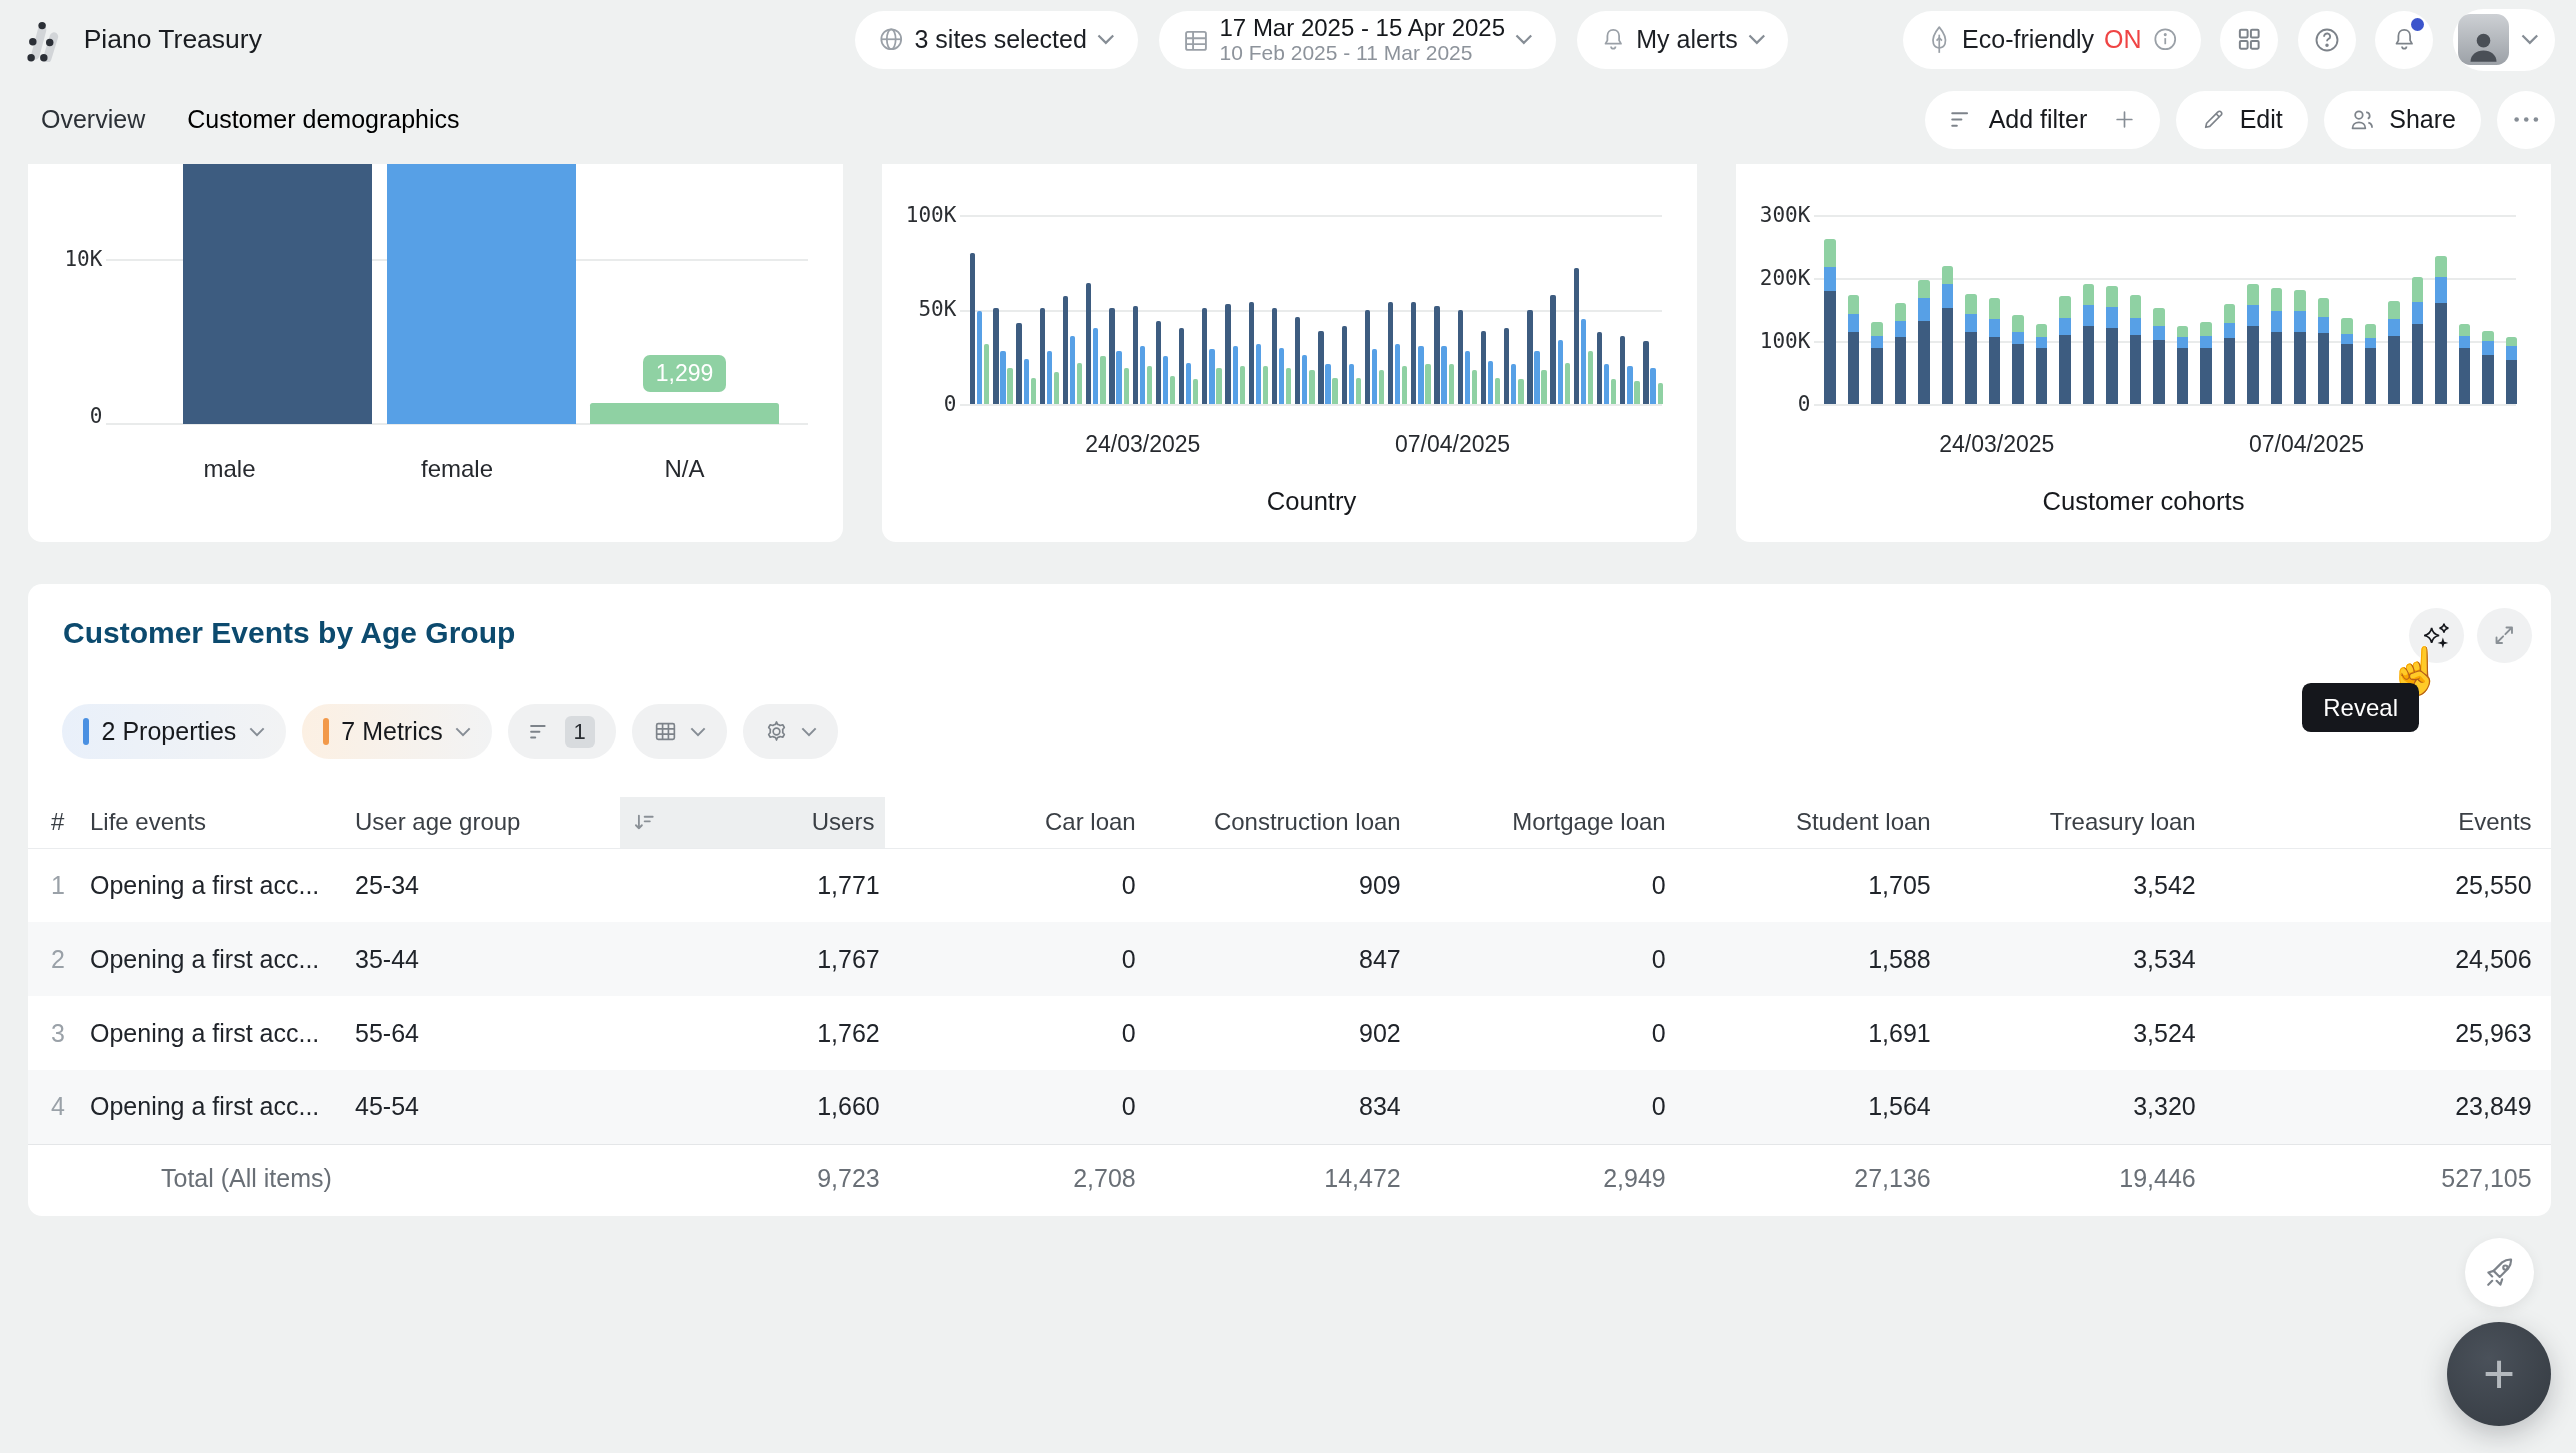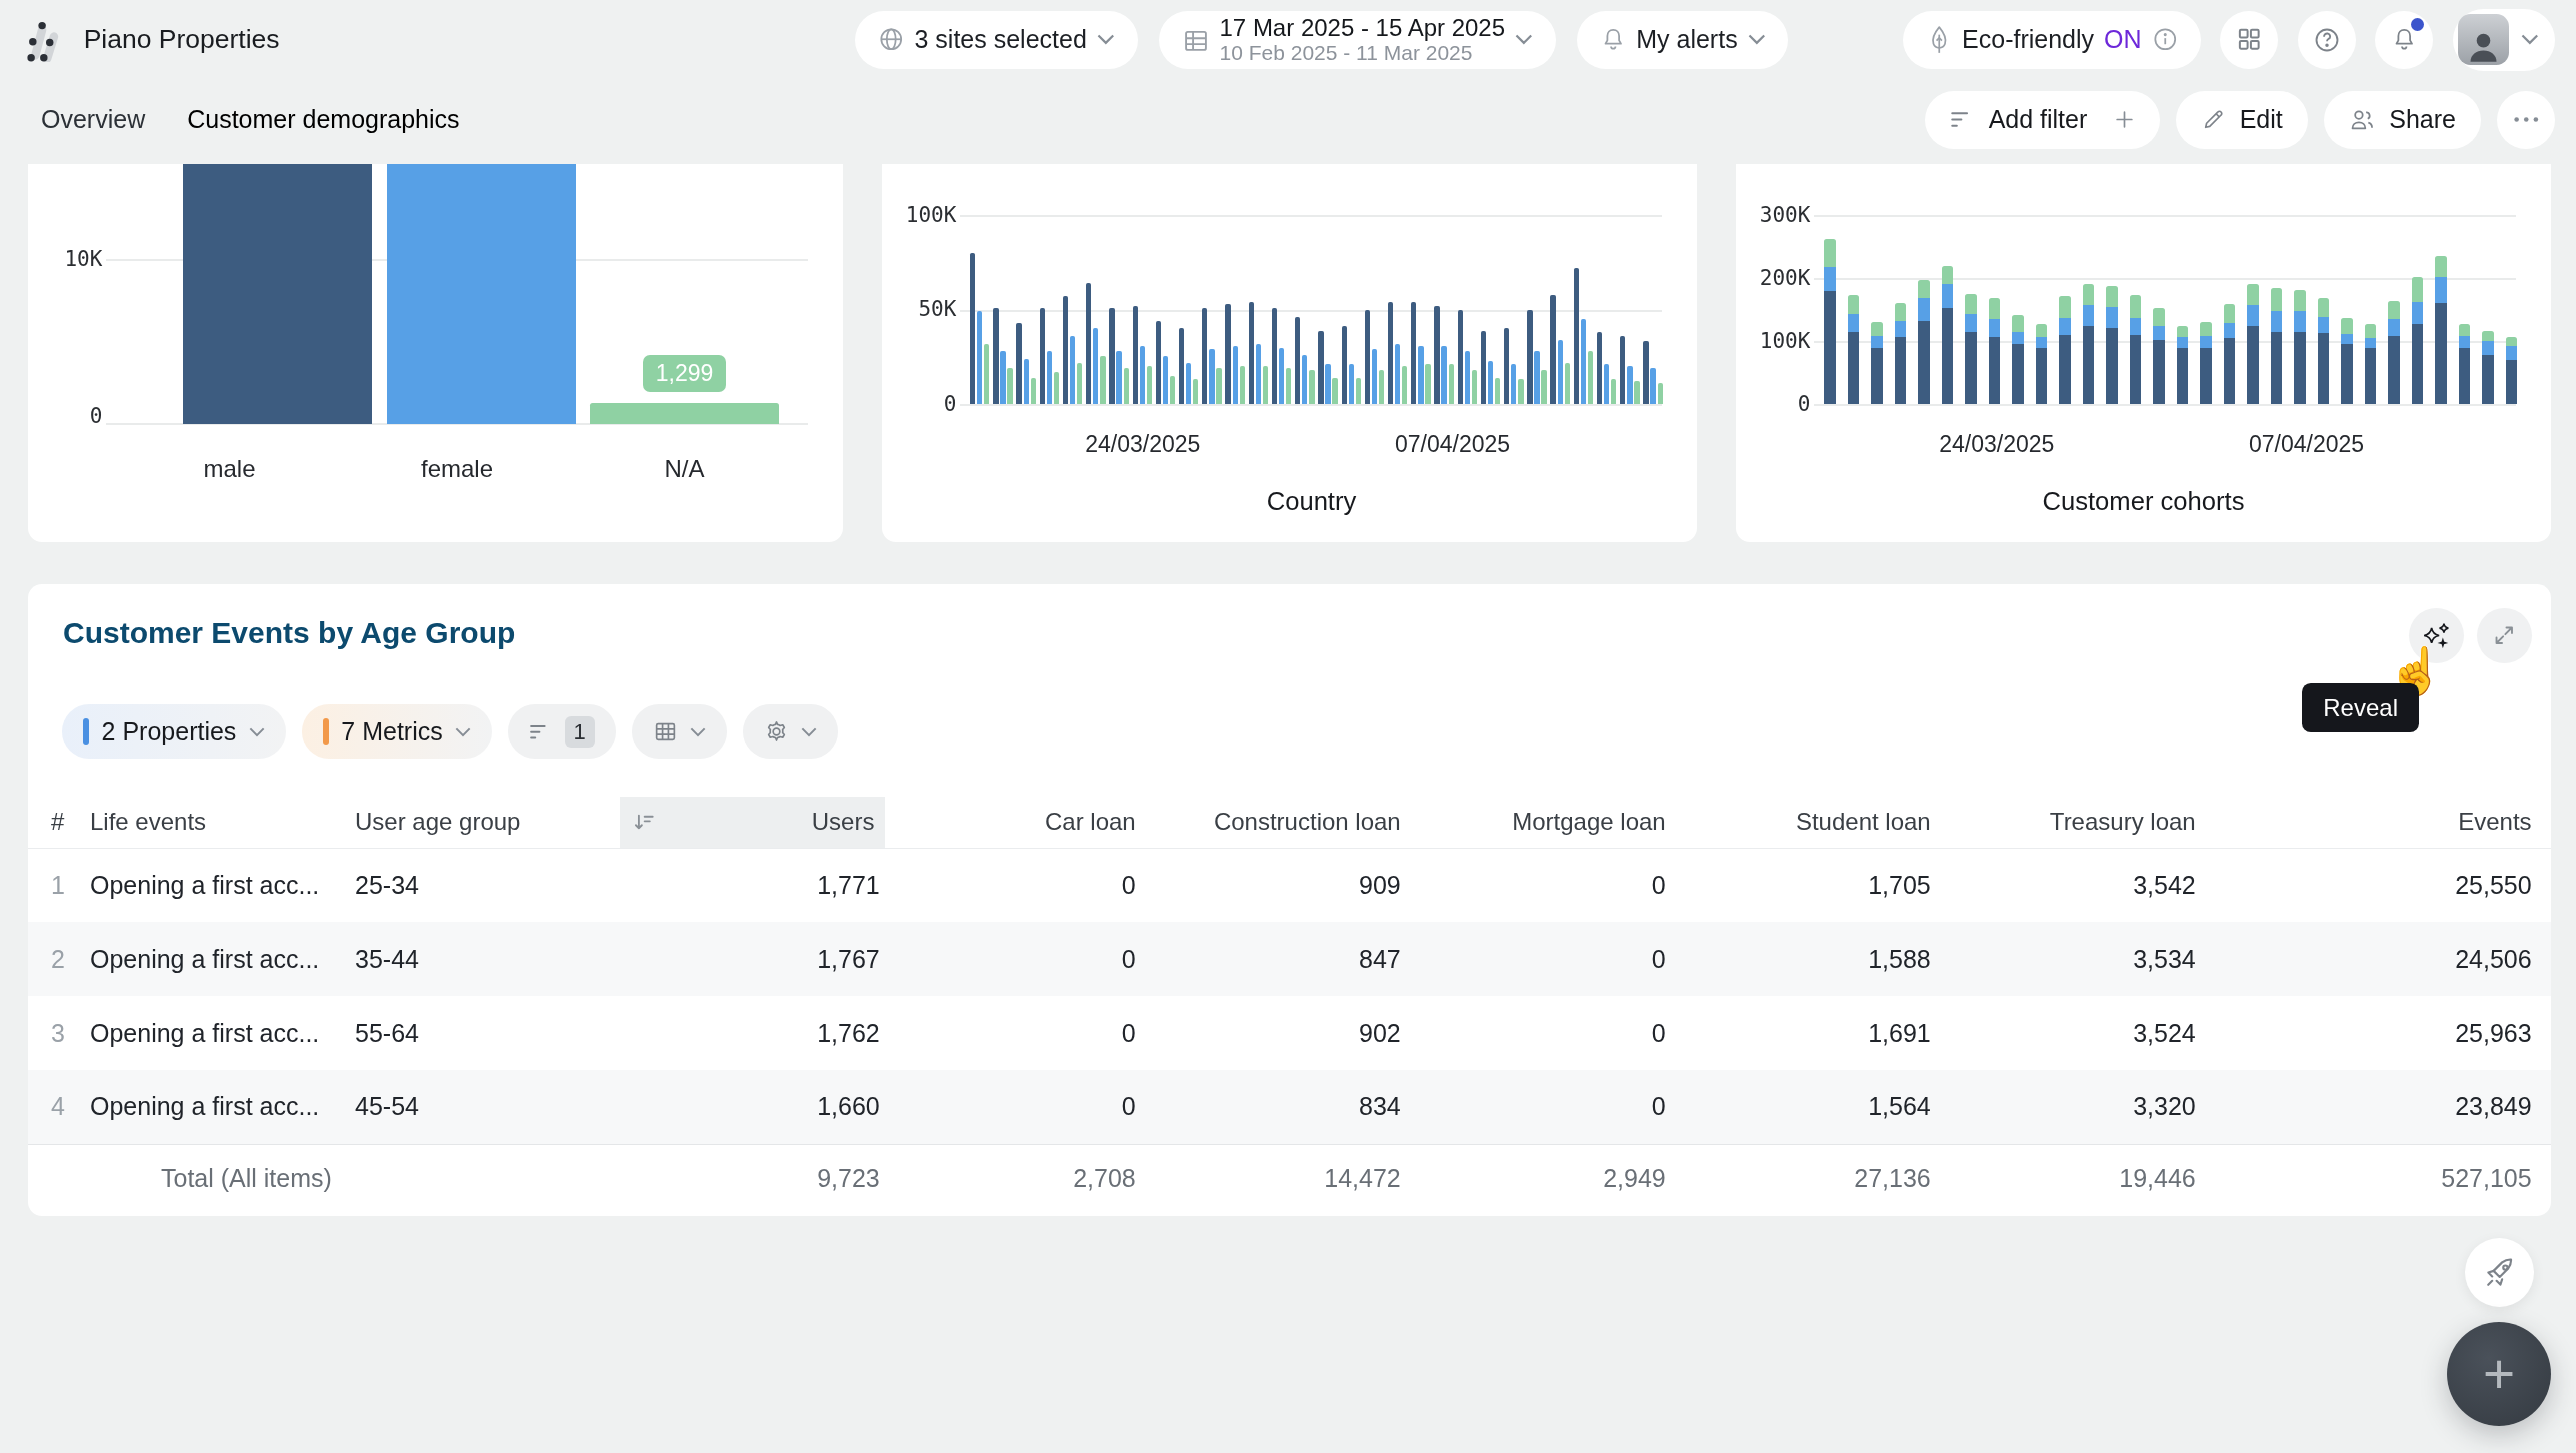--- a/index.html
+++ b/index.html
@@ -11,21 +11,21 @@
   .hdr { position:absolute; top:0; left:0; right:0; height:79px; display:flex; align-items:center; }
   .brand { display:flex; align-items:center; gap:17.7px; margin-left:25px; }
   .brand-title { font-size:26.5px; font-weight:400; color:#191c20; }
   .hdr-center { position:absolute; left:855px; display:flex; align-items:center; gap:21px; }
   .hdr-right { position:absolute; right:21px; display:flex; align-items:center; gap:19.4px; }
   .pill { background:#fff; border-radius:32px; height:58px; display:flex; align-items:center; padding:0 23px; gap:10px; cursor:pointer; }
   .pill-label { font-size:25px; color:#1c1f24; }
   .date-lines { display:flex; flex-direction:column; line-height:1.15; }
   .date-primary { font-size:24px; color:#15181c; }
   .date-secondary { font-size:21px; color:#8d939b; }
-  .eco-on { font-size:25px; color:#6d28d9; font-weight:500; }
+  .eco-on { font-size:25px; color:#ef4444; font-weight:500; }
   .circle-btn { width:58px; height:58px; border-radius:50%; background:#fff; display:flex; align-items:center; justify-content:center; position:relative; cursor:pointer; }
   .bell-dot { position:absolute; top:7px; right:8.8px; width:13.2px; height:13.2px; border-radius:50%; background:#3c55cc; }
   .avatar-pill { background:#fff; border-radius:32px; height:62px; display:flex; align-items:center; padding:0 16px 0 5.3px; gap:12.4px; cursor:pointer; }
   .avatar { width:51px; height:51px; border-radius:12.4px; background:linear-gradient(#cdd0d4,#9ca1a7); display:flex; align-items:flex-end; justify-content:center; overflow:hidden; }
 
   
   .tabbar { position:absolute; top:79px; left:0; right:0; height:85px; display:flex; align-items:center; }
   .tabs { display:flex; gap:42px; margin-left:41px; }
   .tab { font-size:25px; color:#2c3137; padding-bottom:3.5px; cursor:pointer; }
   .tab.active { color:#000000; font-weight:400; }
@@ -102,21 +102,21 @@
       <svg width="41" height="44" viewBox="0 0 24 26" fill="none">
         <path d="M6 22 L10 7" stroke="#d2d5d8" stroke-width="5" stroke-linecap="round"></path>
         <path d="M13 24 L17 11" stroke="#d2d5d8" stroke-width="5" stroke-linecap="round"></path>
         <circle cx="10" cy="4.5" r="2.2" fill="#2b2f36"></circle>
           <circle cx="4.5" cy="14" r="2.2" fill="#2b2f36"></circle>
         <circle cx="3.5" cy="23.5" r="2.2" fill="#2b2f36"></circle>
           <circle cx="11" cy="23.5" r="2.2" fill="#2b2f36"></circle>
         <circle cx="14.5" cy="14.5" r="2.2" fill="#2b2f36"></circle>
       </svg>
     </span>
-    <span class="brand-title">Piano Properties</span>
+    <span class="brand-title">Piano Treasury</span>
   </div>
 
   <div class="hdr-center">
     <div class="pill">
       <span>
         <svg width="26.5" height="26.5" viewBox="0 0 24 24" fill="none" stroke="#9aa0a7" stroke-width="1.6">
           <circle cx="12" cy="12" r="9"></circle>
             <ellipse cx="12" cy="12" rx="4" ry="9"></ellipse>
             <path d="M3 12h18"></path>
         </svg>

